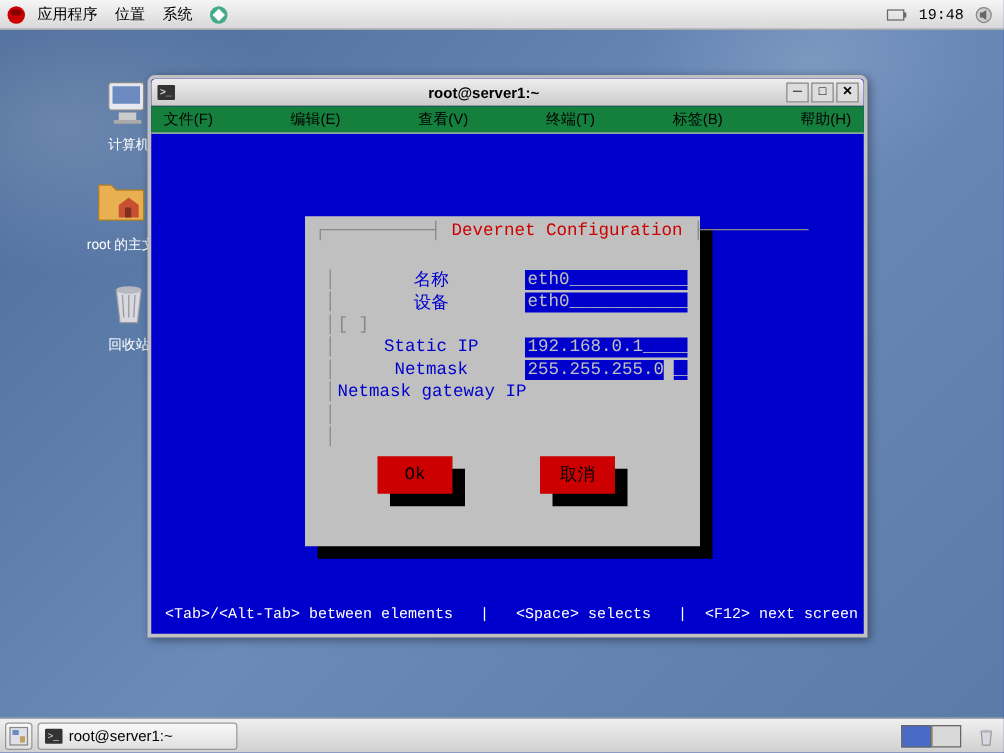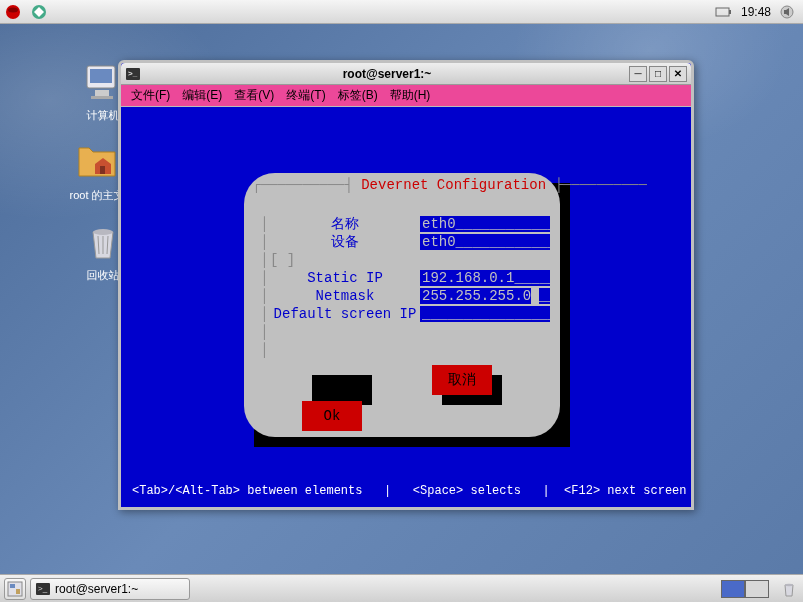--- a/index.html
+++ b/index.html
@@ -27,21 +27,21 @@
   background: linear-gradient(#f5f5f5, #d8d8d8);
   border-bottom: 1px solid #aaa;
   display: flex; align-items: center;
   padding: 0 4px;
   z-index: 1000;
 }
 .panel-icon { width: 18px; height: 18px; margin-right: 2px; }
 .panel-menu { display: flex; gap: 2px; }
 .panel-menu-item { padding: 2px 6px; cursor: pointer; }
 .panel-spacer { flex: 1; }
-.panel-right { display: flex; align-items: center; gap: 8px; padding-right: 4px; }
+.panel-right { display: flex; align-items: center; gap: 8px; padding-right: 4px; font-family: Liberation Mono, monospace; }
 
 
 .bottom-panel {
   position: absolute; bottom: 0; left: 0; right: 0; height: 28px;
   background: linear-gradient(#f0f0f0, #d0d0d0);
   border-top: 1px solid #aaa;
   display: flex; align-items: center; padding: 2px 4px; gap: 4px;
   z-index: 1000;
 }
 .task-button {
@@ -80,23 +80,23 @@
   border-radius: 4px 4px 0 0;
   display: flex; align-items: center;
   color: #000; font-weight: bold; font-size: 12px;
 }
 .titlebar .title-icon { width: 16px; height: 16px; margin: 0 4px; }
 .titlebar .title-text { flex: 1; text-align: center; }
 .titlebar .win-controls { display: flex; gap: 2px; padding-right: 4px; }
 .win-btn { width: 18px; height: 16px; border: 1px solid #888; background: #ddd; display:flex;align-items:center;justify-content:center; font-size:10px; line-height:1; }
 
 .menubar {
-  height: 22px; background: #ec4899; border-bottom: 1px solid #bbb;
+  height: 22px; background: #15803d; border-bottom: 1px solid #bbb;
   display: flex; align-items: center; padding: 0 6px; gap: 4px;
-  font-size: 12px; color: #000;
+  font-size: 12px; color: #000; justify-content: space-between;
 }
 .menubar span { padding: 2px 4px; cursor: pointer; }
 
 
 .term {
   position: absolute; left: 3px; right: 3px; top: 46px; bottom: 3px;
   background: #0000cc;
   font-family: "Courier New", monospace;
   font-size: 14px; color: #fff;
 }
@@ -106,21 +106,20 @@
   position: absolute; left: 130px; top: 74px;
   width: 316px; height: 264px;
   background: #000;
 }
 .tui-box {
   position: absolute; left: 120px; top: 64px;
   width: 316px; height: 264px;
   background: #c0c0c0;
   color: #0000cc;
   padding: 4px 8px;
-  border-radius: 31px;
 }
 .tui-fields { position: absolute; left: 16px; top: 42px; }
 .tui-row { display: flex; height: 18px; align-items: center; }
 .tui-label { width: 150px; color: #0000cc; white-space: pre; text-align: center; }
 .tui-pipe { color: #888; width: 10px; }
 .tui-input { width: 130px; background: #0000cc; color: #c0c0c0; padding: 0 2px; white-space: pre; }
 .tui-checkbox { width: 130px; background: transparent; color: #888; white-space: pre; }
 .tui-cursor { background: #c0c0c0; color:#c0c0c0; width:8px; display:inline-block; }
 
 .tui-btn-shadow {
@@ -144,20 +143,25 @@
 <body>
 
 <div class="desktop-bg"></div>
 
 <div class="top-panel">
   <div class="panel-icon">
     <svg viewBox="0 0 18 18">
         <circle cx="9" cy="9" r="7" fill="#c00"></circle>
         <ellipse cx="9" cy="7" rx="5" ry="2.5" fill="#800"></ellipse>
       </svg>
+  </div>
+  <div class="panel-menu">
+    <div class="panel-menu-item">应用程序</div>
+    <div class="panel-menu-item">位置</div>
+    <div class="panel-menu-item">系统</div>
   </div>
   <div class="panel-icon" style="margin-left:6px">
     <svg viewBox="0 0 18 18">
         <circle cx="9" cy="9" r="7" fill="#4a8"></circle>
         <path d="M4 9 L9 4 L14 9 L9 14 Z" fill="#fff"></path>
       </svg>
   </div>
   <div class="panel-spacer"></div>
   <div class="panel-right">
     <div>
@@ -262,33 +266,32 @@
           <span class="tui-label">Static IP</span>
           <span class="tui-input"><span>192.168.0.1</span>_____</span>
         </div>
         <div class="tui-row">
           <span class="tui-pipe">│</span>
           <span class="tui-label">Netmask</span>
           <span class="tui-input"><span>255.255.255.0</span><span class="tui-cursor">_</span>__</span>
         </div>
         <div class="tui-row">
           <span class="tui-pipe">│</span>
-          <span class="tui-label">Default screen IP</span>
-          <span class="tui-input">________________</span>
+          <span class="tui-label">Netmask gateway IP</span>
         </div>
         <div class="tui-row">
             <span class="tui-pipe">│</span>
           </div>
         <div class="tui-row">
             <span class="tui-pipe">│</span>
           </div>
       </div>
 
       <div class="tui-btn-shadow" style="left:68px; top:202px;"></div>
-      <div class="tui-btn" style="left:58px; top:192px;margin-top:36px;">Ok</div>
+      <div class="tui-btn" style="left:58px; top:192px;">Ok</div>
 
       <div class="tui-btn-shadow" style="left:198px; top:202px;"></div>
       <div class="tui-btn" style="left:188px; top:192px;">取消</div>
     </div>
 
     <div class="tui-footer">&lt;Tab&gt;/&lt;Alt-Tab&gt; between elements   |   &lt;Space&gt; selects   |  &lt;F12&gt; next screen</div>
   </div>
 </div>
 
 <div class="bottom-panel">

